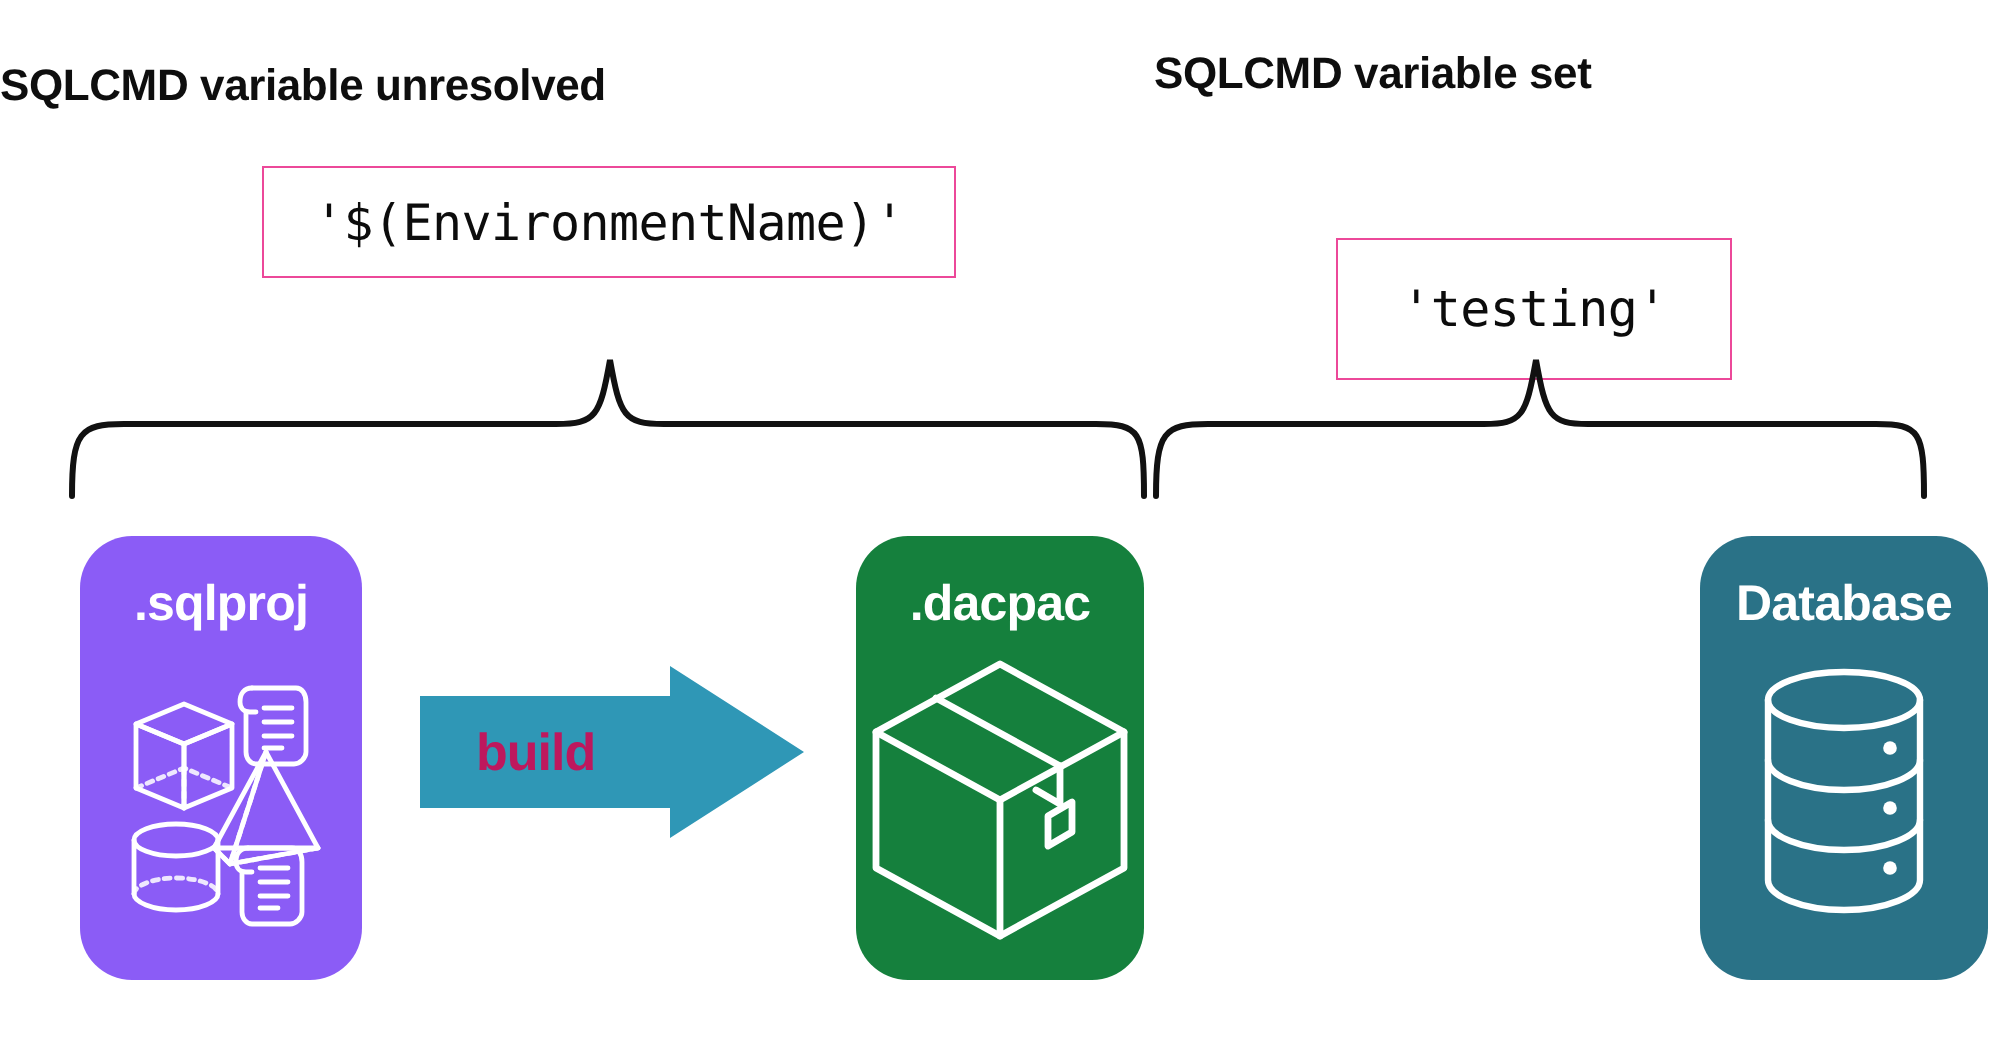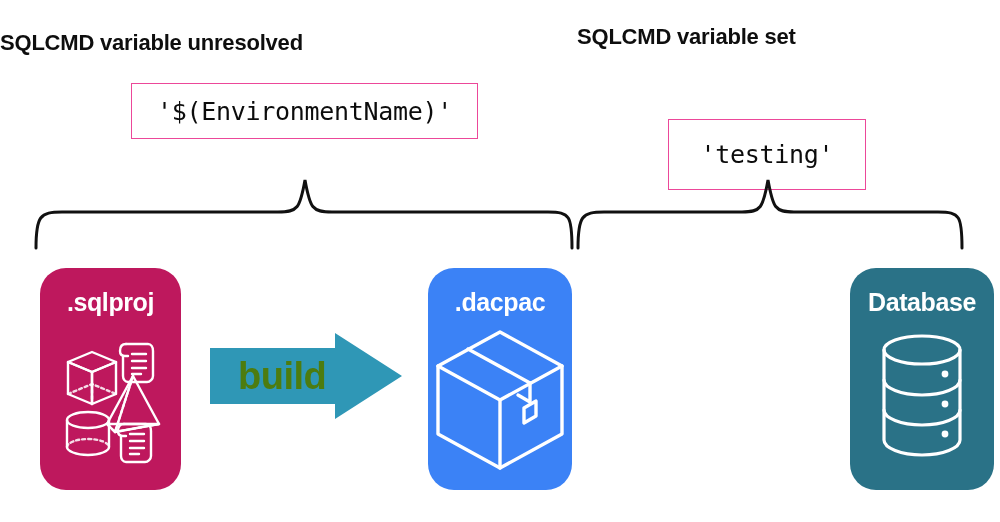--- a/index.html
+++ b/index.html
@@ -80,43 +80,43 @@
     color: #ffffff;
     letter-spacing: -0.4px;
     white-space: nowrap;
   }
   .card-art {
     position: absolute;
     left: 0;
     top: 56px;
     width: 100%;
   }
-  #card-sqlproj  { left: 40px;  top: 268px; width: 141px; height: 222px; background: #be185d; }
-  #card-dacpac   { left: 428px; top: 268px; width: 144px; height: 222px; background: #3b82f6; }
+  #card-sqlproj  { left: 40px;  top: 268px; width: 141px; height: 222px; background: #8b5cf6; }
+  #card-dacpac   { left: 428px; top: 268px; width: 144px; height: 222px; background: #15803d; }
   #card-database { left: 818px; top: 268px; width: 144px; height: 222px; background: #2a7287; margin-left: 32px; }
 
   
   .arrow {
     position: absolute;
   }
   .arrow-label {
     position: absolute;
     top: 0;
     left: 0;
     width: 100%;
     height: 100%;
     display: flex;
     align-items: center;
     justify-content: flex-start;
     box-sizing: border-box;
     padding-left: 28px;
     font-family: "Liberation Sans", sans-serif;
     font-weight: bold;
-    font-size: 38px;
-    color: #4d7c0f;
+    font-size: 26px;
+    color: #be185d;
     letter-spacing: -0.5px;
     pointer-events: none;
   }
   #arrow-build  { left: 210px; top: 333px; width: 192px; height: 86px; }
   #arrow-deploy { left: 600px; top: 333px; width: 192px; height: 86px; }
 </style>
 </head>
 <body>
 
 <div id="stage">

